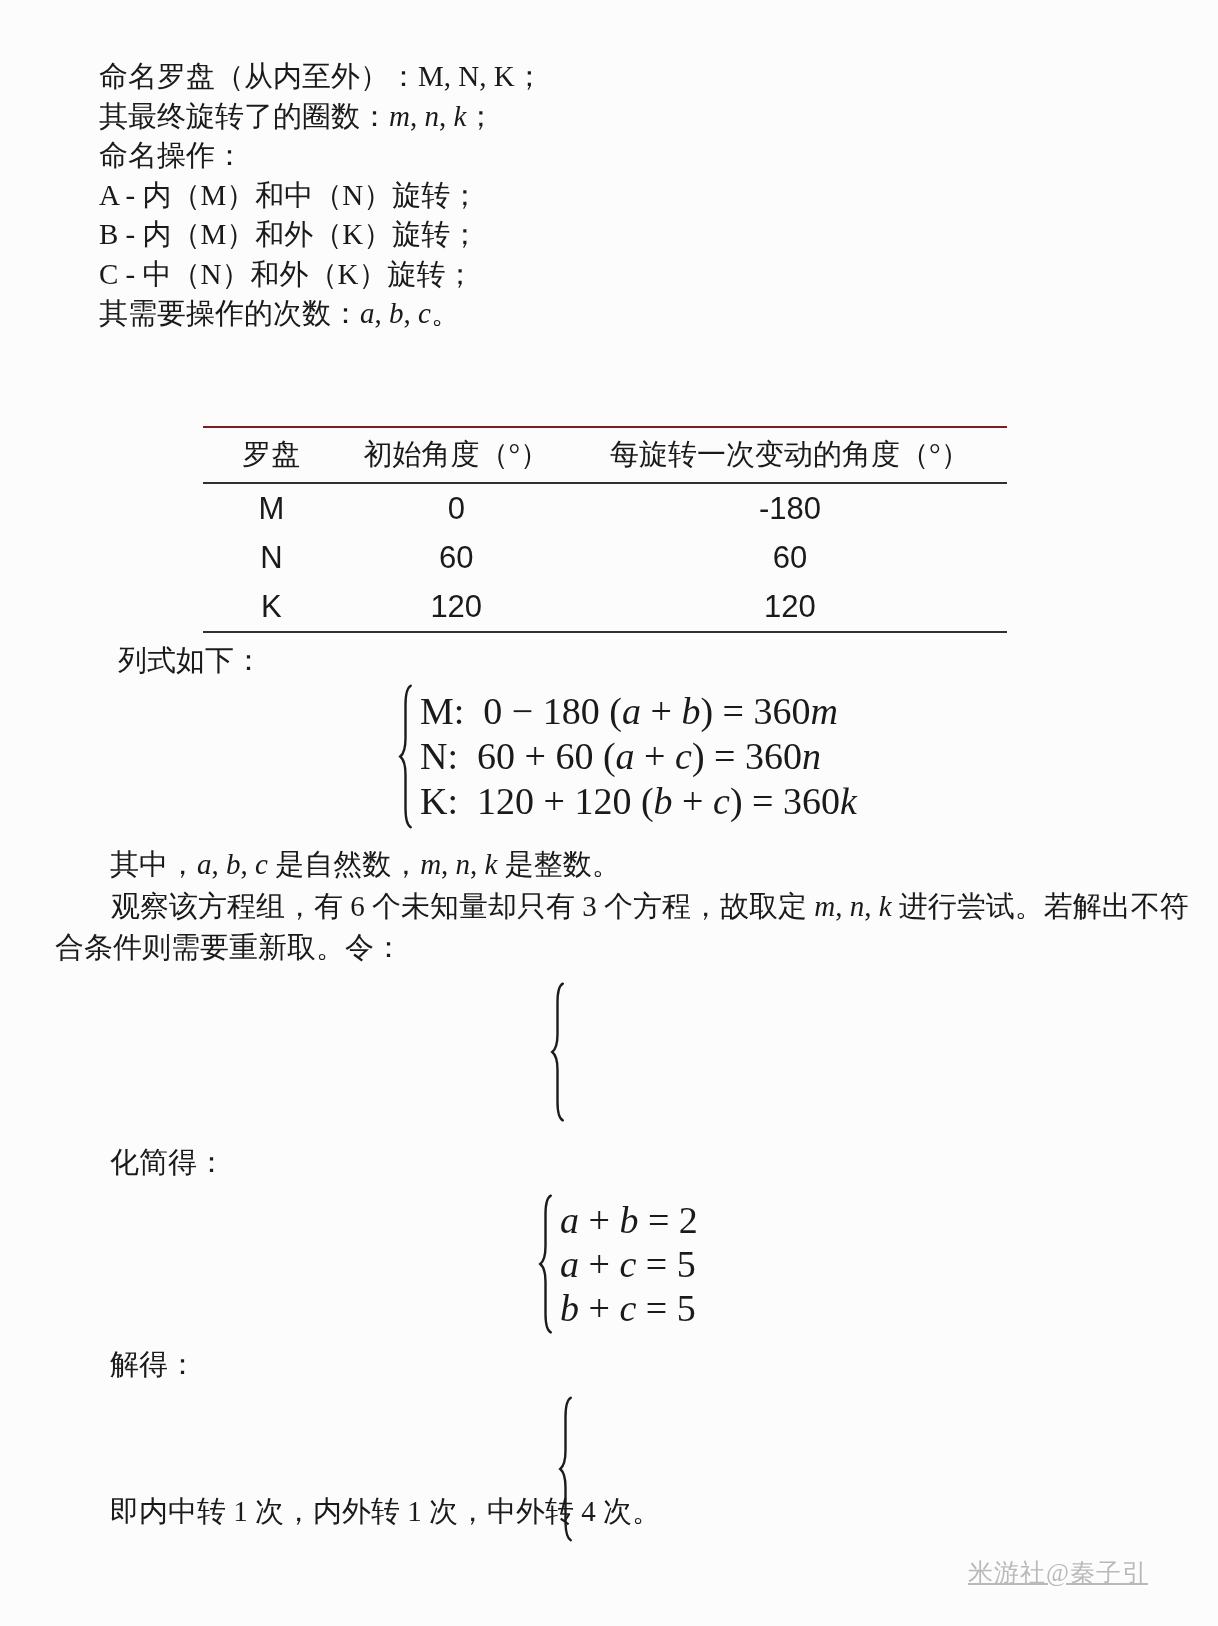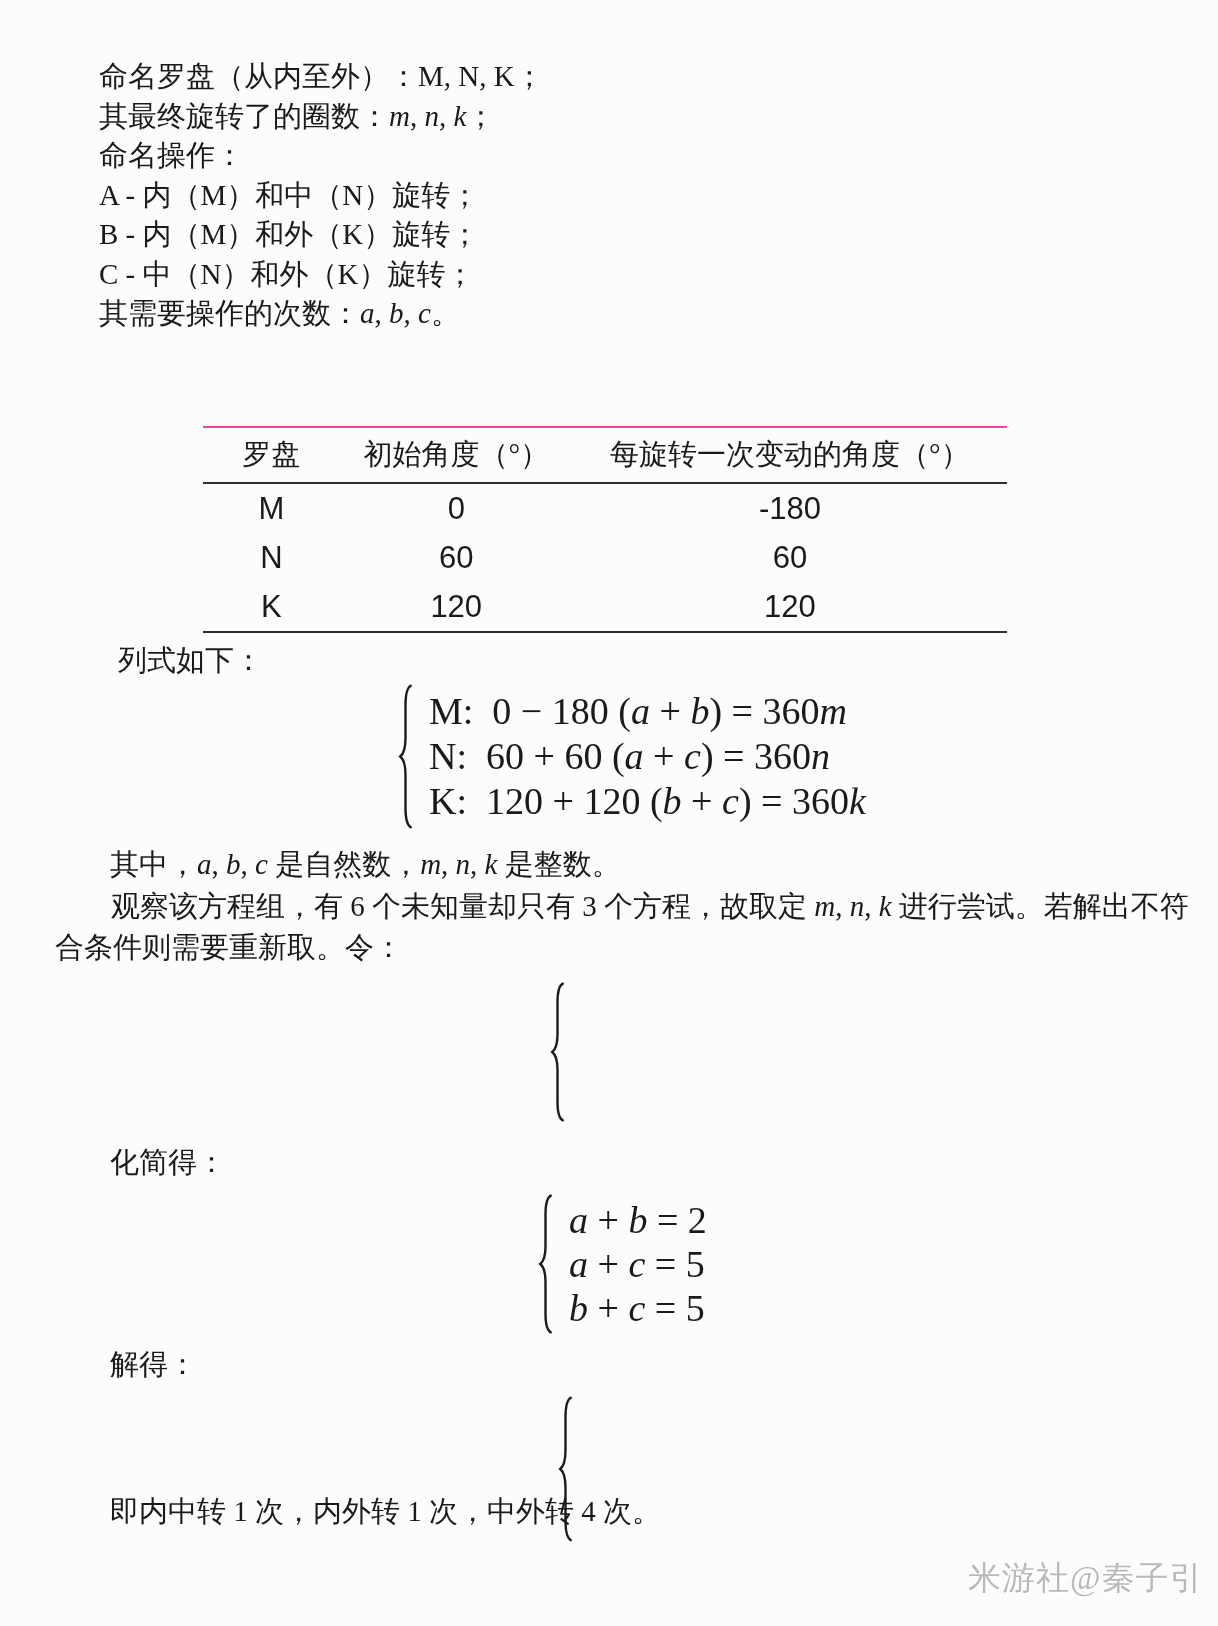--- a/index.html
+++ b/index.html
@@ -32,21 +32,21 @@
   #conclusion { left: 110px; top: 1480px; margin-top: 12px; }
 
   
   #ctable {
     position: absolute;
     left: 203px;
     top: 426px;
     width: 804px;
     border-collapse: collapse;
     text-align: center;
-    border-top: 2px solid #ec4899;
+    border-top: 2px solid #7f1d1d;
     border-bottom: 2px solid #303030;
   }
   #ctable thead tr { border-bottom: 2px solid #303030; }
   #ctable th {
     font-weight: normal;
     font-size: 29px;
     height: 54px;
     font-family: "Liberation Serif", "DejaVu Serif", serif;
     padding: 0;
   }
@@ -55,21 +55,21 @@
     font-size: 31px;
     height: 49px;
     padding: 0;
   }
 
   
   .eqsys {
     position: absolute;
     display: flex;
     align-items: center;
-    gap: 16px;
+    gap: 7px;
   }
   .eqcol { display: flex; flex-direction: column; }
   .eqrow {
     font-size: 38px;
     line-height: 45px;
     white-space: pre;
     font-family: "Liberation Serif", "DejaVu Serif", serif;
   }
   .eqrow i, .mathify i {
     font-style: italic;
@@ -91,25 +91,26 @@
   #sys-simplified .eqrow { line-height: 44px; }
   #sys-simplified .brace { height: 142px; }
   #sys-solution   { left: 558px; top: 1395px; }
   #sys-solution .eqrow   { line-height: 46px; }
   #sys-solution .brace   { height: 148px; }
 
   #watermark {
     position: absolute;
     left: 968px;
     top: 1556px;
-    font-size: 33px;
+    font-size: 25px;
     letter-spacing: 1px;
     color: #b9b9b9;
     text-shadow: 1.5px 1.5px 0 #ffffff;
     white-space: pre;
+    text-decoration: underline;
   }
 </style>
 </head>
 <body>
 
 <div class="doc">
 
   <div id="intro" class="block"><div class="line mathify">命名罗盘（从内至外）：M, N, K；</div><div class="line mathify">其最终旋转了的圈数：<i>m</i>, <i>n</i>, <i>k</i>；</div><div class="line mathify">命名操作：</div><div class="line mathify">A - 内（M）和中（N）旋转；</div><div class="line mathify">B - 内（M）和外（K）旋转；</div><div class="line mathify">C - 中（N）和外（K）旋转；</div><div class="line mathify">其需要操作的次数：<i>a</i>, <i>b</i>, <i>c</i>。</div></div>
 
 

